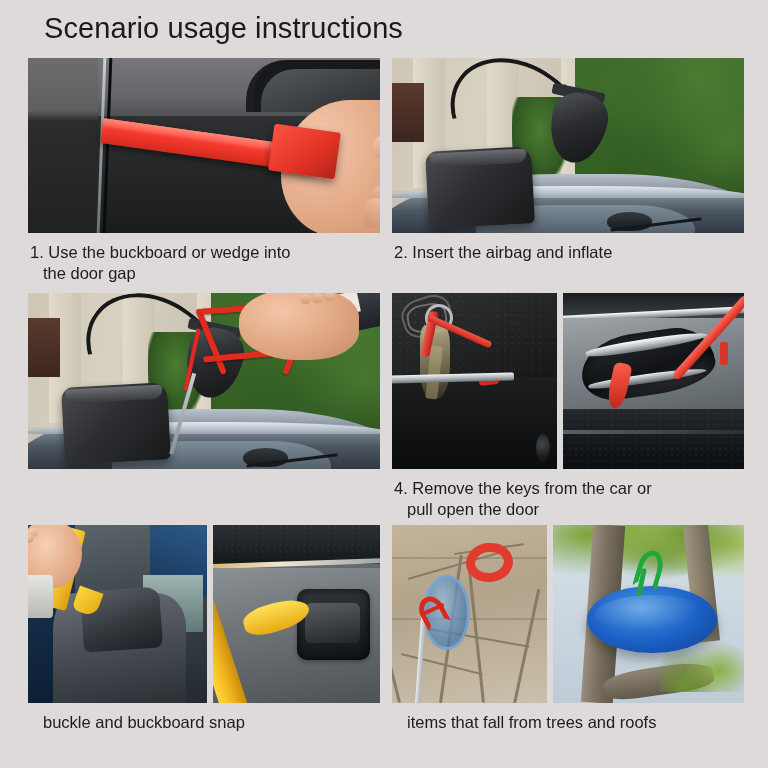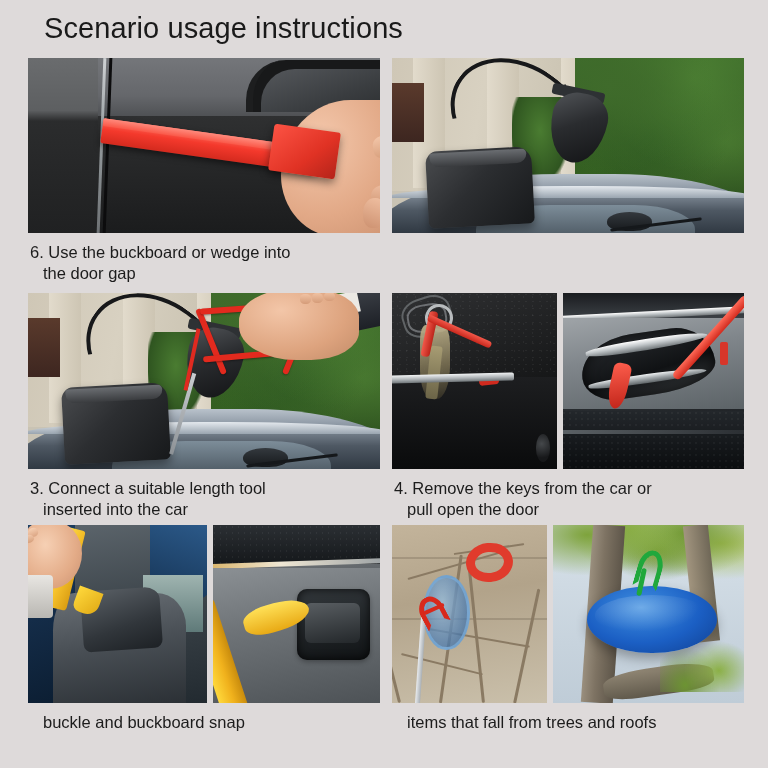--- a/index.html
+++ b/index.html
@@ -581,21 +581,21 @@
         <div class="window"></div>
         <div class="hand">
           <div class="finger1"></div>
           <div class="finger2"></div>
           <div class="thumb"></div>
         </div>
         <div class="wedge"></div>
         <div class="wedgeblock"></div>
       </div>
       <div class="caption">
-        <span class="ind">6. Use the buckboard or wedge into</span>
+        <span class="ind">1. Use the buckboard or wedge into</span>
         <span class="ind" style="padding-left:26px">the door gap</span>
       </div>
     </div>
 
     <div class="cell row1">
       <div class="photo roofscene">
         <div class="bldg"></div>
         <div class="bldg-col c1"></div>
         <div class="bldg-col c2"></div>
         <div class="bldg-col c3"></div>
@@ -605,20 +605,24 @@
         <div class="car"></div>
         <div class="roofline"></div>
         <div class="windshield"></div>
         <div class="mirror"></div>
         <div class="wiper"></div>
         <div class="bag"></div>
         <div class="tube"></div>
         <div class="tube2"></div>
         <div class="collar"></div>
         <div class="bulb"></div>
+      </div>
+      <div class="caption">
+        <span class="ind">2. Insert the airbag and inflate</span>
+        <span class="ind" style="padding-left:26px"></span>
       </div>
     </div>
 
     <div class="cell row2">
       <div class="photo r2 roofscene p3">
         <div class="bldg"></div>
         <div class="bldg-col c1"></div>
         <div class="bldg-col c2"></div>
         <div class="bldg-col c3"></div>
         <div class="doorway"></div>
@@ -643,24 +647,20 @@
             <i class="d"></i>
         </div>
         <div class="sleeve"></div>
         <div class="cuff"></div>
         <div class="fist">
           <div class="knuckle k1"></div>
             <div class="knuckle k2"></div>
             <div class="knuckle k3"></div>
         </div>
       </div>
-      <div class="caption">
-        <span class="ind">3. Connect a suitable length tool</span>
-        <span class="ind" style="padding-left:26px">inserted into the car</span>
-      </div>
     </div>
 
     <div class="cell row2">
       <div class="photo r2" style="background:#dedada">
         <div class="split">
           <div class="half p4a" style="width:165px">
             <div class="texture"></div>
             <div class="doorface"></div>
             <div class="wires"></div>
             <div class="wires2"></div>

